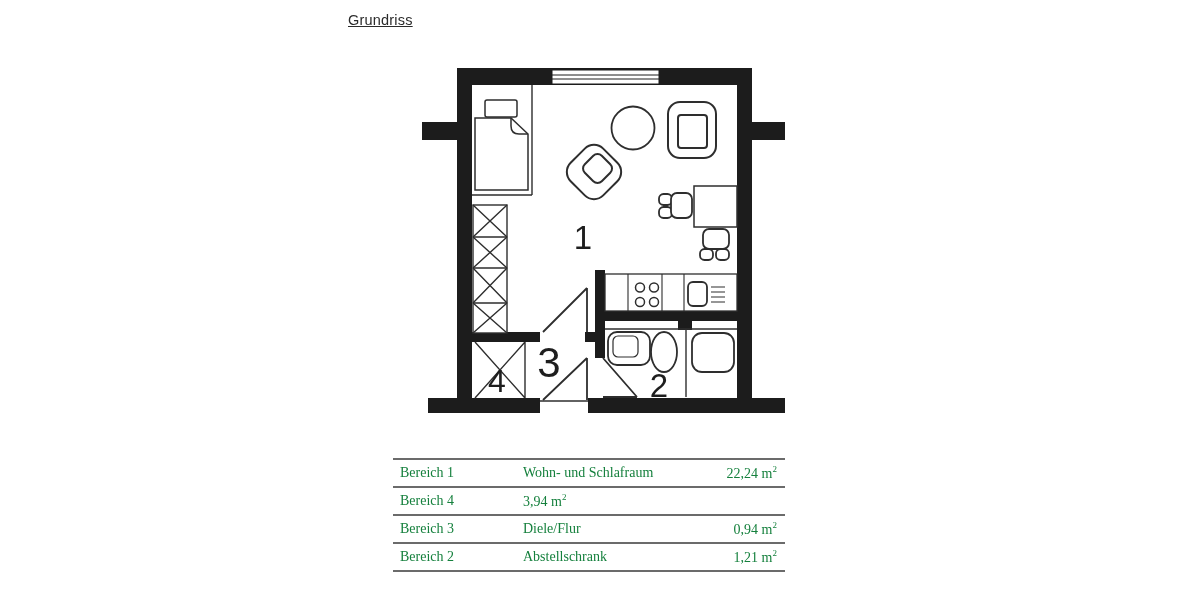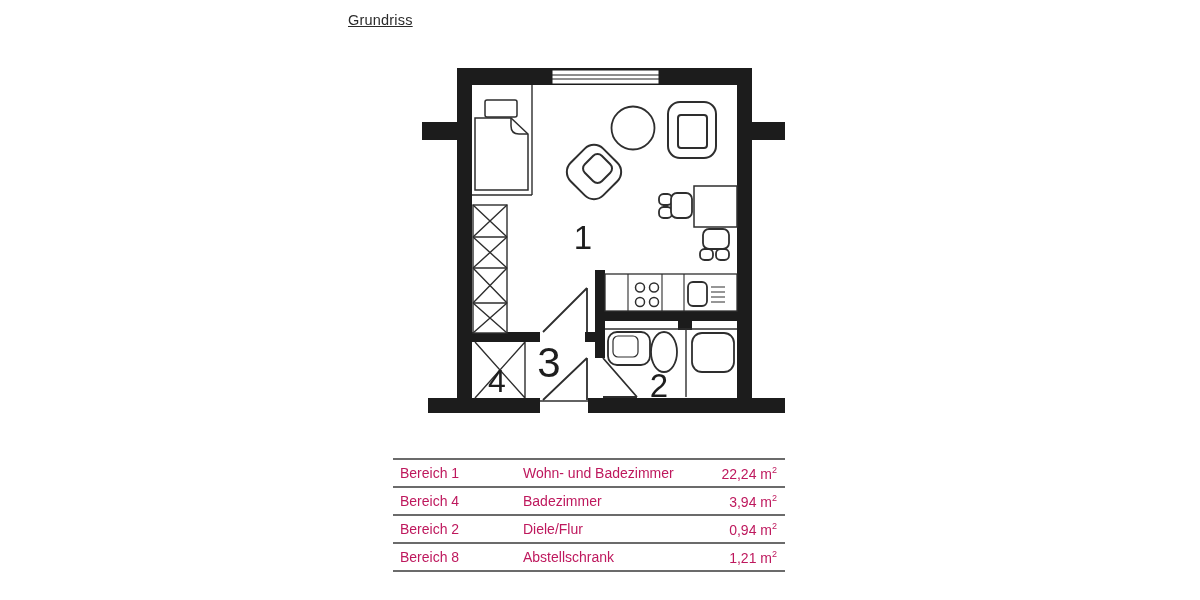--- a/index.html
+++ b/index.html
@@ -8,21 +8,21 @@
     font-family:"Liberation Sans", sans-serif;color:#2a2a2a;overflow:hidden;
   }
   .page-title{
     position:absolute;left:348px;top:12px;font-size:14.5px;color:#2b2b2b;
     text-decoration:underline;letter-spacing:.2px;
   }
   .plan{position:absolute;left:415px;top:60px;width:375px;height:365px;}
   .plan *{vector-effect:none;}
   .legend{
     position:absolute;left:393px;top:458px;width:392px;
-    border-top:2px solid #6b6b6b;font-size:14px;color:#be185d;
+    border-top:2px solid #6b6b6b;font-size:14px;color:#15803d;font-family:Liberation Serif, serif;
   }
   .lrow{display:flex;align-items:center;height:26px;border-bottom:2px solid #6b6b6b;}
   .lrow .c1{width:123px;padding-left:7px;}
   .lrow .c2{flex:1;}
   .lrow .c3{padding-right:8px;white-space:nowrap;}
   .lrow sup{font-size:9px;}
   svg text{font-family:"Liberation Sans", sans-serif;fill:#1e1e1e;}
 </style>
 </head>
 <body>
@@ -130,31 +130,30 @@
 
   <text x="168" y="189" font-size="33" text-anchor="middle">1</text>
   <text x="244" y="337" font-size="33" text-anchor="middle">2</text>
   <text x="134" y="317" font-size="42" text-anchor="middle">3</text>
   <text x="82" y="332" font-size="32" text-anchor="middle">4</text>
 </svg>
 
 <div class="legend">
   <div class="lrow">
     <div class="c1">Bereich 1</div>
-    <div class="c2">Wohn- und Badezimmer</div>
+    <div class="c2">Wohn- und Schlafraum</div>
     <div class="c3"><span>22,24 m</span><sup>2</sup></div>
   </div>
   <div class="lrow">
     <div class="c1">Bereich 4</div>
-    <div class="c2">Badezimmer</div>
     <div class="c3"><span>3,94 m</span><sup>2</sup></div>
   </div>
   <div class="lrow">
-    <div class="c1">Bereich 2</div>
+    <div class="c1">Bereich 3</div>
     <div class="c2">Diele/Flur</div>
     <div class="c3"><span>0,94 m</span><sup>2</sup></div>
   </div>
   <div class="lrow">
-    <div class="c1">Bereich 8</div>
+    <div class="c1">Bereich 2</div>
     <div class="c2">Abstellschrank</div>
     <div class="c3"><span>1,21 m</span><sup>2</sup></div>
   </div>
 </div>
 
 </body></html>

